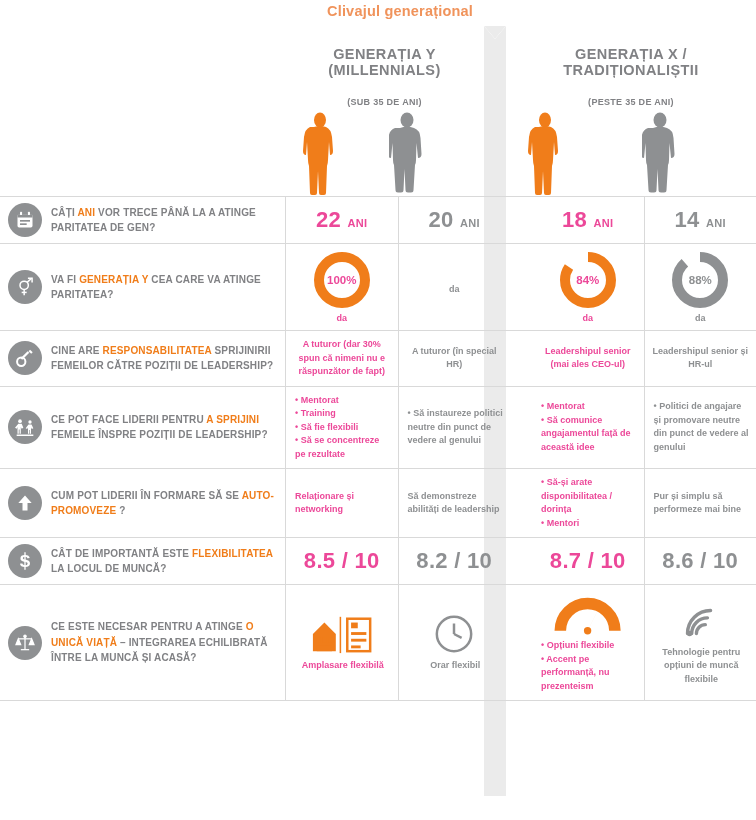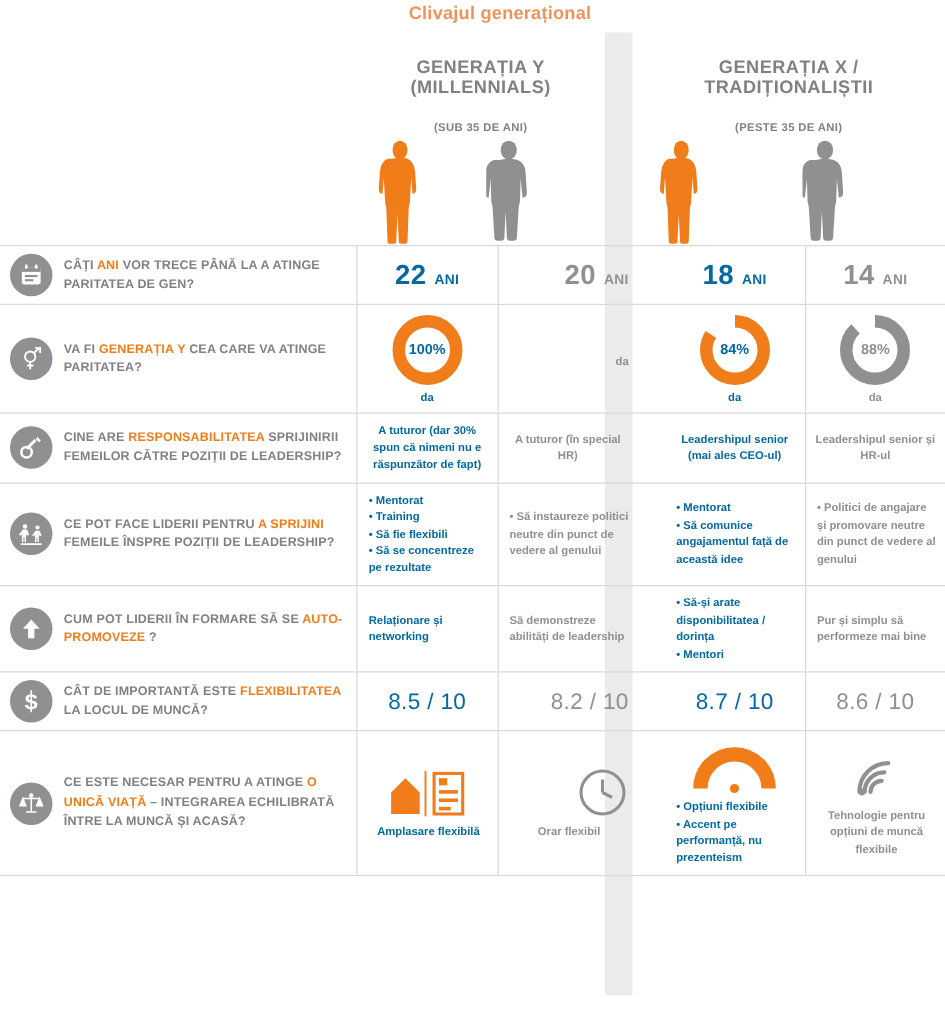--- a/index.html
+++ b/index.html
@@ -64,29 +64,29 @@
     font-size:10px; font-weight:bold; line-height:1.55; color:#808184;
     letter-spacing:.15px;
   }
   .q-text .hl{ color:#f07d1a; }
 
   .a-cell{
     flex:1 1 0; border-left:1.5px solid #d9d9d9;
     display:flex; flex-direction:column; align-items:center; justify-content:center;
     padding:7px 7px; text-align:center;
   }
-  .a-cell.c2{ margin-right:22px;align-items:flex-end; }
+  .a-cell.c2{ margin-right:22px; }
   .a-cell.c3{ border-left:none; }
 
-  .orange{ color:#0369a1; }
+  .orange{ color:#ec4899; }
   .gray{ color:#8e9092; }
 
   .big-num{ font-size:22px; font-weight:bold; letter-spacing:.3px; }
   .big-num .u{ font-size:11px; }
-  .score{ font-size:18px; font-weight:normal; letter-spacing:.3px; }
+  .score{ font-size:22px; font-weight:bold; letter-spacing:.3px; }
 
   .ans{ font-size:9px; font-weight:bold; line-height:1.5; }
   .ans-list{ list-style:none; text-align:left; width:100%; padding-left:2px; }
   .ans-list li{ font-size:9px; font-weight:bold; line-height:1.5; }
 
   
   .donut-wrap{ display:flex; flex-direction:column; align-items:center; }
   .donut{ position:relative; width:58px; height:58px; }
   .donut svg{ width:58px; height:58px; transform:rotate(-90deg); display:block; }
   .donut .val{

